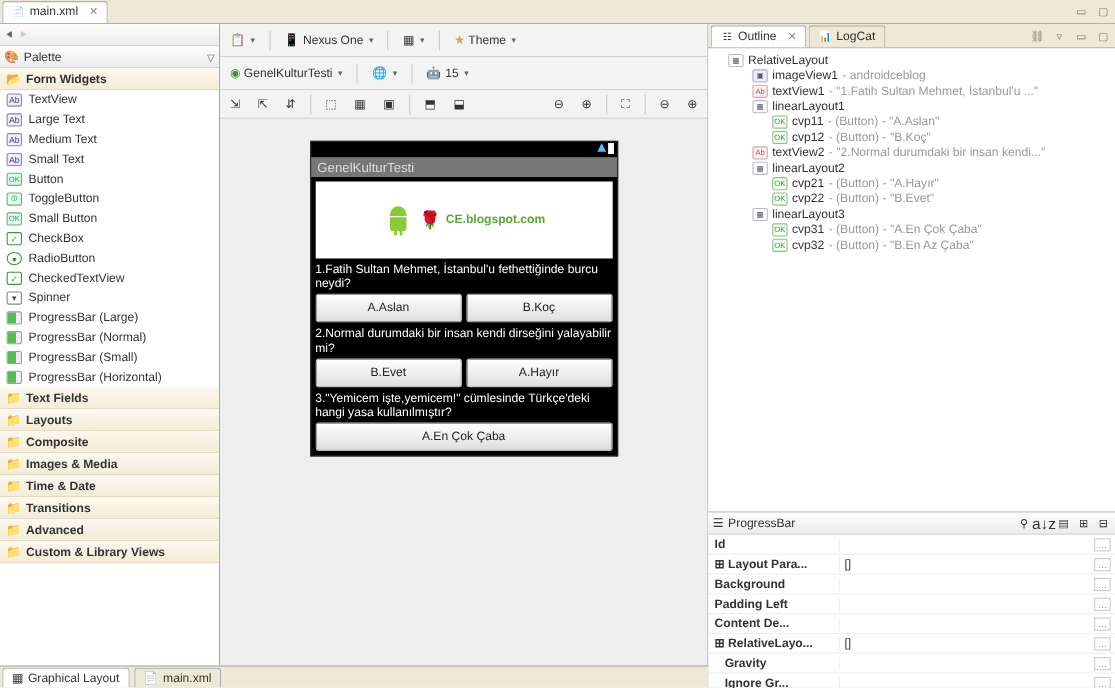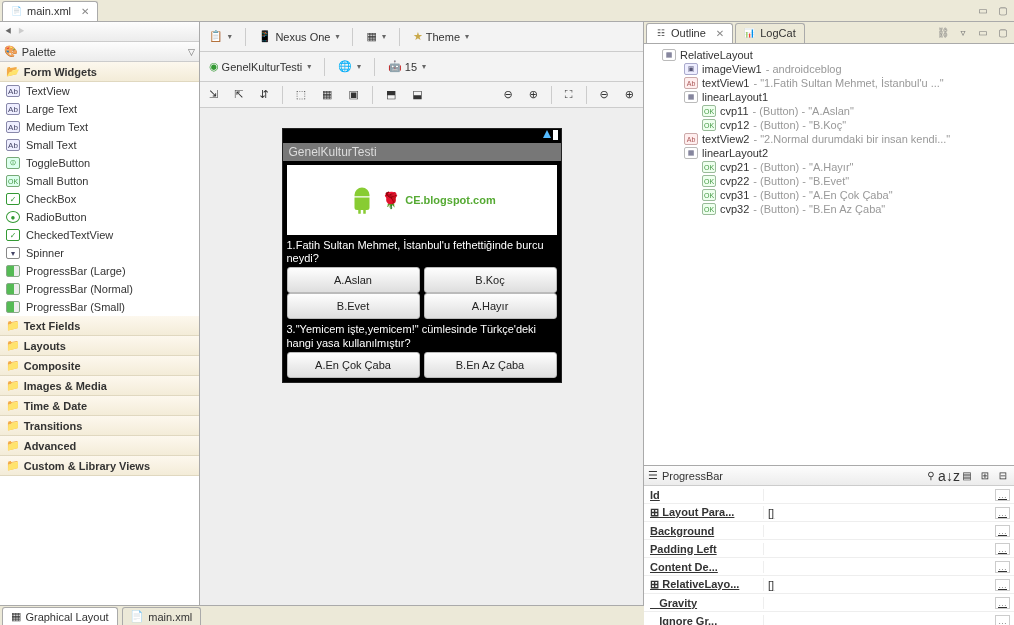--- a/index.html
+++ b/index.html
@@ -120,20 +120,24 @@
             </div>
             <div class="palette-item">
               <span class="pi-icon ">Ab</span>
               <span>Medium Text</span>
             </div>
             <div class="palette-item">
               <span class="pi-icon ">Ab</span>
               <span>Small Text</span>
             </div>
             <div class="palette-item">
+              <span class="pi-icon ok">OK</span>
+              <span>Button</span>
+            </div>
+            <div class="palette-item">
               <span class="pi-icon ok">⏼</span>
               <span>ToggleButton</span>
             </div>
             <div class="palette-item">
               <span class="pi-icon ok">OK</span>
               <span>Small Button</span>
             </div>
             <div class="palette-item">
               <span class="pi-icon check">✓</span>
               <span>CheckBox</span>
@@ -154,20 +158,24 @@
               <span class="pi-icon prog"></span>
               <span>ProgressBar (Large)</span>
             </div>
             <div class="palette-item">
               <span class="pi-icon prog"></span>
               <span>ProgressBar (Normal)</span>
             </div>
             <div class="palette-item">
               <span class="pi-icon prog"></span>
               <span>ProgressBar (Small)</span>
+            </div>
+            <div class="palette-item">
+              <span class="pi-icon prog"></span>
+              <span>ProgressBar (Horizontal)</span>
             </div>
           </div>
         <div id="cat-list">
             <div class="palette-cat">
               <span class="folder">📁</span>
               <span>Text Fields</span>
             </div>
             <div class="palette-cat">
               <span class="folder">📁</span>
               <span>Layouts</span>
@@ -272,30 +280,30 @@
               </div>
               <div id="qa">
                   <div>
                     <div class="q">1.Fatih Sultan Mehmet, İstanbul'u fethettiğinde burcu neydi?</div>
   <div class="row">
     <div class="abtn">A.Aslan</div>
     <div class="abtn">B.Koç</div>
   </div>
                   </div>
                   <div>
+                    <div class="q">2.Normal durumdaki bir insan kendi dirseğini yalayabilir mi?</div>
   <div class="row">
     <div class="abtn">B.Evet</div>
     <div class="abtn">A.Hayır</div>
   </div>
                   </div>
                   <div>
                     <div class="q">3."Yemicem işte,yemicem!" cümlesinde Türkçe'deki hangi yasa kullanılmıştır?</div>
   <div class="row">
     <div class="abtn">A.En Çok Çaba</div>
-    <div class="abtn">B.En Az Çaba</div>
   </div>
                   </div>
                 </div>
             </div>
           </div>
         </div>
       </div>
     </div>
 
     <div class="right">
@@ -367,20 +375,25 @@
     <span class="icon ok">OK</span>
     <span>cvp21</span>
     <span class="faint"> - (Button) - "A.Hayır"</span>
             </div>
             <div class="tree-row">
               <span class="ind" style="width:36px"></span>
     <span class="icon ok">OK</span>
     <span>cvp22</span>
     <span class="faint"> - (Button) - "B.Evet"</span>
             </div>
+            <div class="tree-row">
+              <span class="ind" style="width:18px"></span>
+    <span class="icon lay">▦</span>
+    <span>linearLayout3</span>
+    </div>
             <div class="tree-row">
               <span class="ind" style="width:36px"></span>
     <span class="icon ok">OK</span>
     <span>cvp31</span>
     <span class="faint"> - (Button) - "A.En Çok Çaba"</span>
             </div>
             <div class="tree-row">
               <span class="ind" style="width:36px"></span>
     <span class="icon ok">OK</span>
     <span>cvp32</span>
@@ -396,21 +409,21 @@
             <span>ProgressBar</span>
           </span>
           <span class="icons">
             <span class="mini-icon">⚲</span>
             <span class="mini-icon" style="font-size:14px;">a↓z</span>
             <span class="mini-icon">▤</span>
             <span class="mini-icon">⊞</span>
             <span class="mini-icon">⊟</span>
           </span>
         </div>
-        <div id="proplist" style="flex:1;overflow:auto;text-decoration:underline;">
+        <div id="proplist" style="flex:1;overflow:auto;">
             <div class="prop-row">
               <div class="prop-k">Id</div>
     <div class="prop-v">
                 <span></span>
                 <span class="ell">…</span>
               </div>
             </div>
             <div class="prop-row">
               <div class="prop-k">⊞ Layout Para...</div>
     <div class="prop-v">

